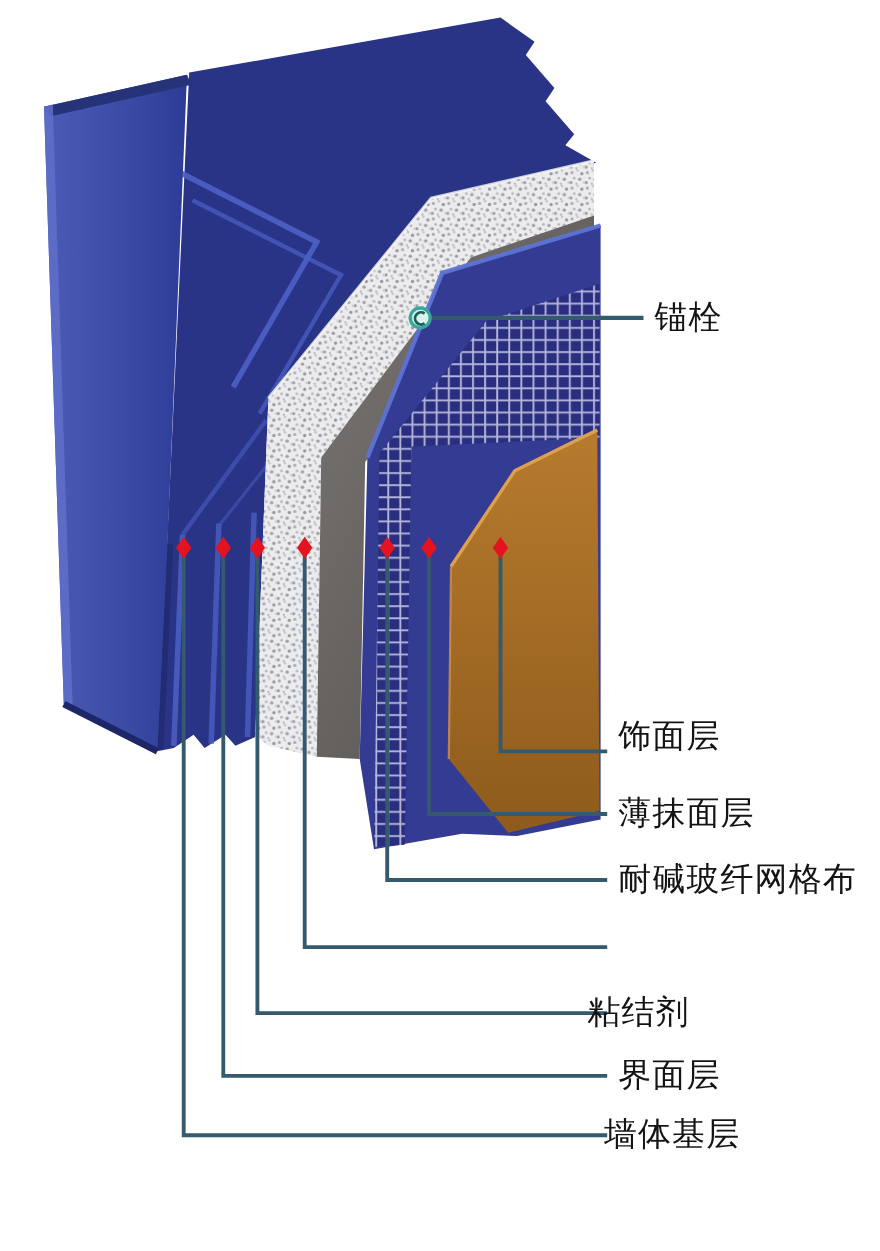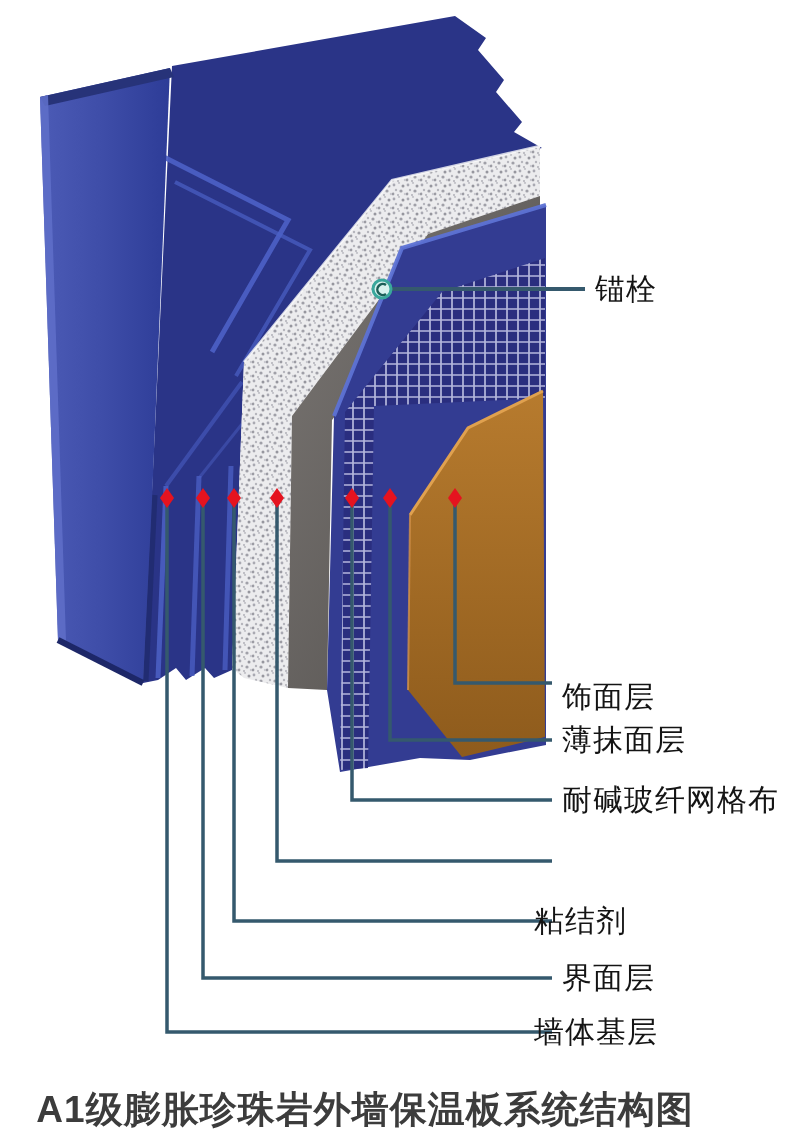--- a/index.html
+++ b/index.html
@@ -112,21 +112,20 @@
       <path d="M352,488 L359,498 L352,508 L345,498 Z"></path>
       <path d="M277,488 L284,498 L277,508 L270,498 Z"></path>
       <path d="M234,488 L241,498 L234,508 L227,498 Z"></path>
       <path d="M203,488 L210,498 L203,508 L196,498 Z"></path>
       <path d="M167,488 L174,498 L167,508 L160,498 Z"></path>
     </g>
   </svg>
 
   <div class="lbl" style="left:595px;top:271px">锚栓</div>
 
-  <div class="lbl" style="left:562px;top:679px">饰面层</div>
+  <div class="lbl" style="left:562px;top:652px">饰面层</div>
   <div class="lbl" style="left:562px;top:722px">薄抹面层</div>
   <div class="lbl" style="left:562px;top:782px">耐碱玻纤网格布</div>
   <div class="lbl" style="left:534px;top:903px">粘结剂</div>
   <div class="lbl" style="left:562px;top:960px">界面层</div>
-  <div class="lbl" style="left:534px;top:1014px">墙体基层</div>
+  <div class="lbl" style="left:549px;top:1014px">墙体基层</div>
 
-  <div class="title">A1级膨胀珍珠岩外墙保温板系统结构图</div>
 </div>
 
 </body></html>

